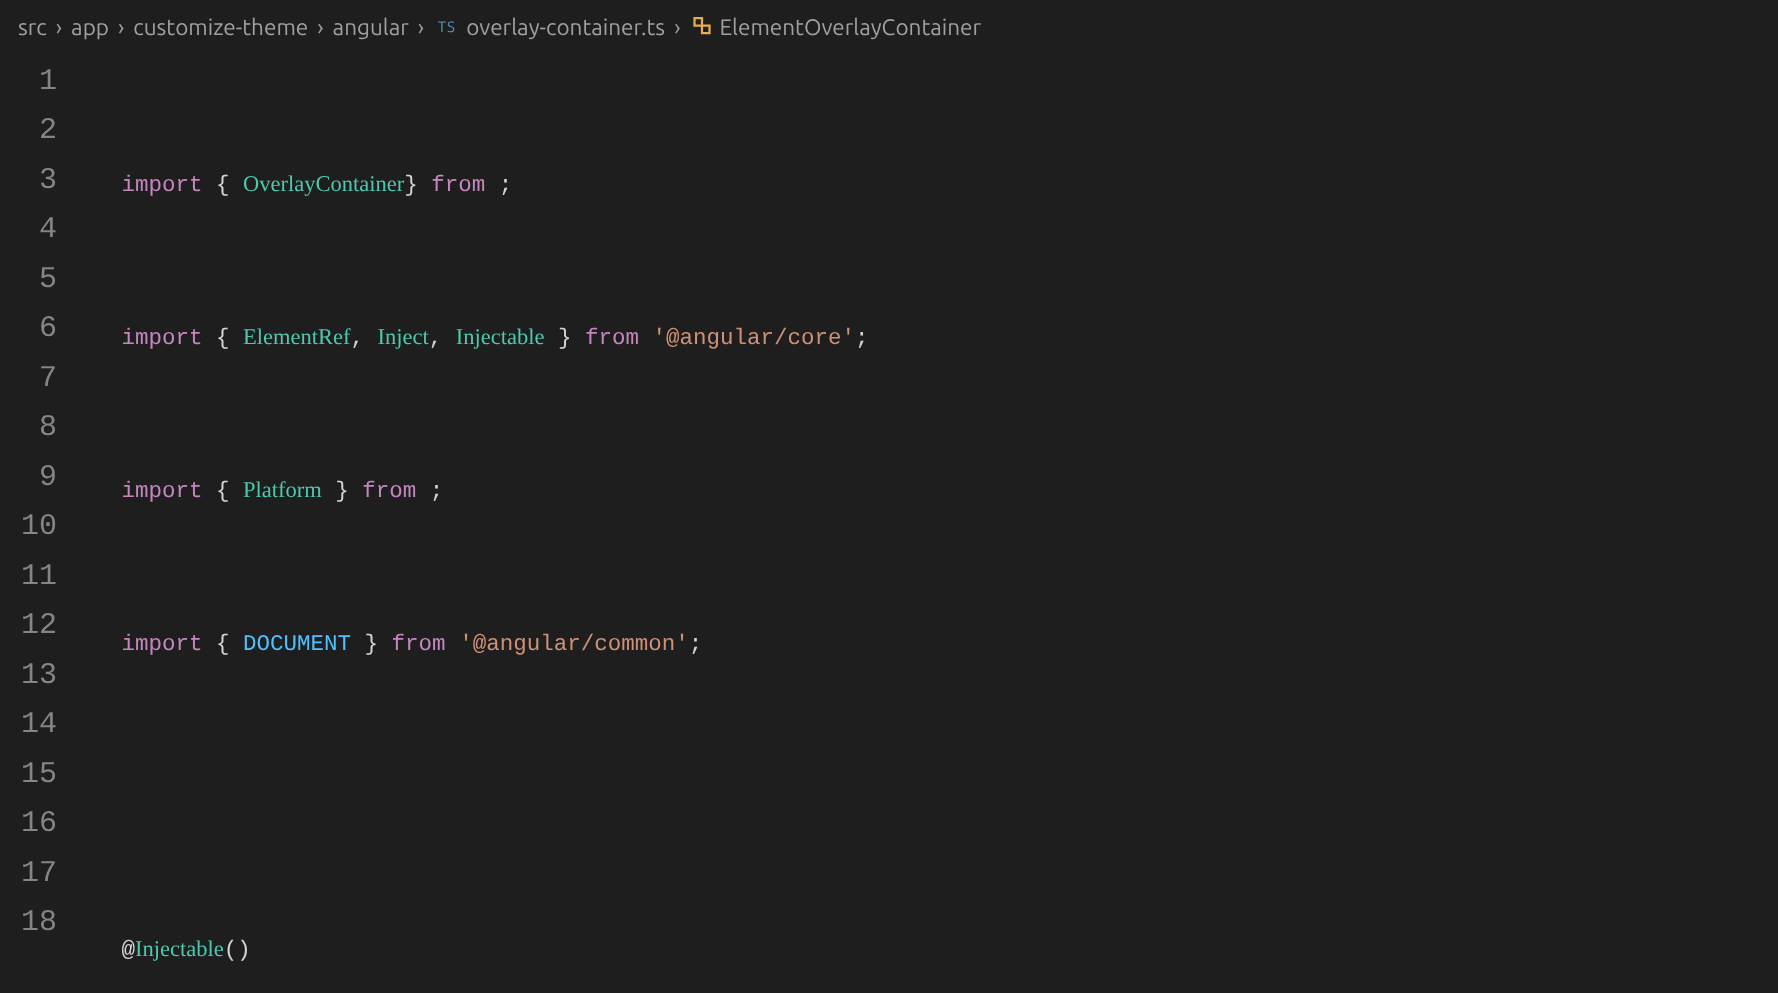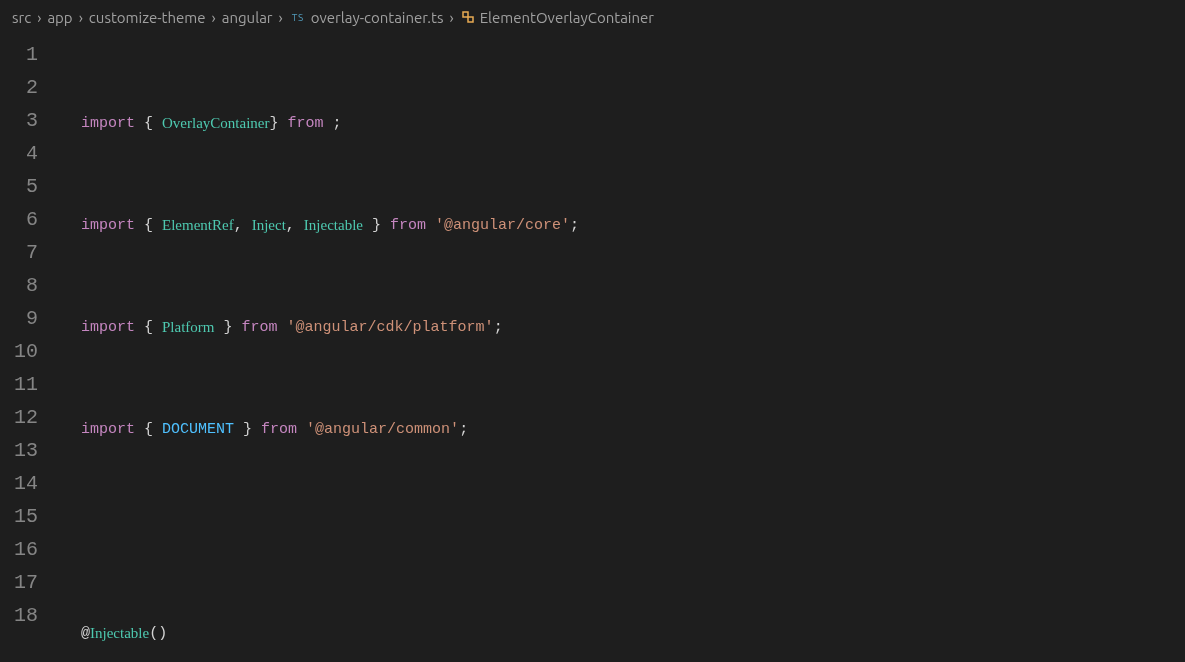--- a/index.html
+++ b/index.html
@@ -130,21 +130,21 @@
     <div class="ln">16</div>
     <div class="ln">17</div>
     <div class="ln">18</div>
   </div>
   <div class="code">
 
     <div class="row"><span class="indent-space"></span><span class="tok-kw">import</span><span class="tok-punc"> { </span><span class="tok-type">OverlayContainer</span><span class="tok-punc">} </span><span class="tok-kw">from</span><span> </span><span class="tok-punc">;</span></div>
 
     <div class="row"><span class="indent-space"></span><span class="tok-kw">import</span><span class="tok-punc"> { </span><span class="tok-type">ElementRef</span><span class="tok-punc">, </span><span class="tok-type">Inject</span><span class="tok-punc">, </span><span class="tok-type">Injectable</span><span class="tok-punc"> } </span><span class="tok-kw">from</span><span> </span><span class="tok-str">'@angular/core'</span><span class="tok-punc">;</span></div>
 
-    <div class="row"><span class="indent-space"></span><span class="tok-kw">import</span><span class="tok-punc"> { </span><span class="tok-type">Platform</span><span class="tok-punc"> } </span><span class="tok-kw">from</span><span> </span><span class="tok-str">'@angular/cdk/platform'</span><span class="tok-punc">;</span></div>
+    <div class="row"><span class="indent-space"></span><span class="tok-kw">import</span><span class="tok-punc"> { </span><span class="tok-type">Platform</span><span class="tok-punc"> } </span><span class="tok-kw">from</span><span> </span><span class="tok-punc">;</span></div>
 
     <div class="row"><span class="indent-space"></span><span class="tok-kw">import</span><span class="tok-punc"> { </span><span class="tok-const">DOCUMENT</span><span class="tok-punc"> } </span><span class="tok-kw">from</span><span> </span><span class="tok-str">'@angular/common'</span><span class="tok-punc">;</span></div>
 
     <div class="row"></div>
 
     <div class="row"><span class="indent-space"></span><span class="tok-punc">@</span><span class="tok-type">Injectable</span><span class="tok-punc">()</span></div>
 
     
 
     

